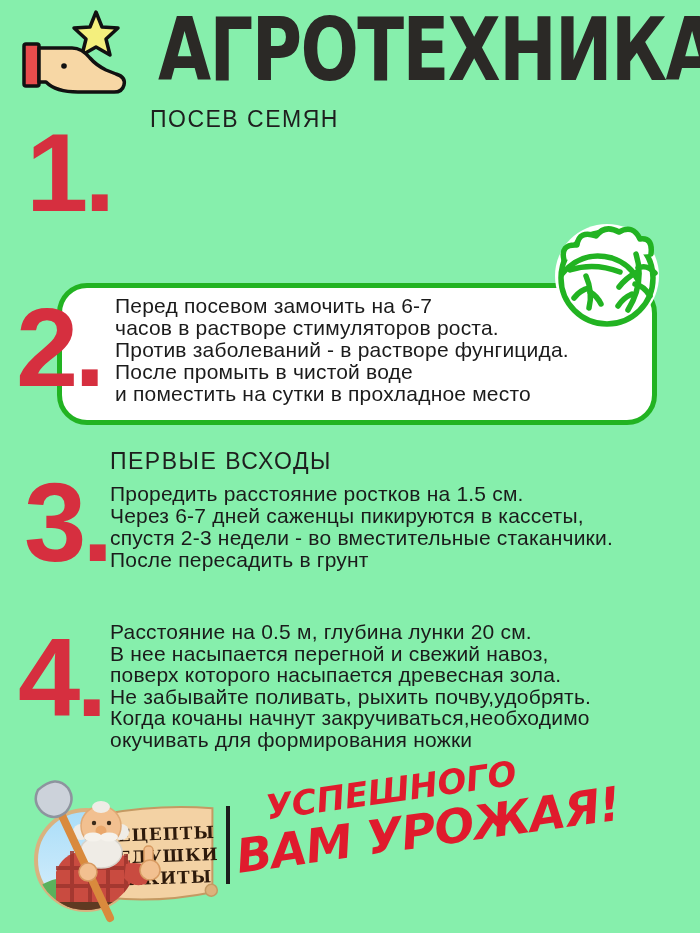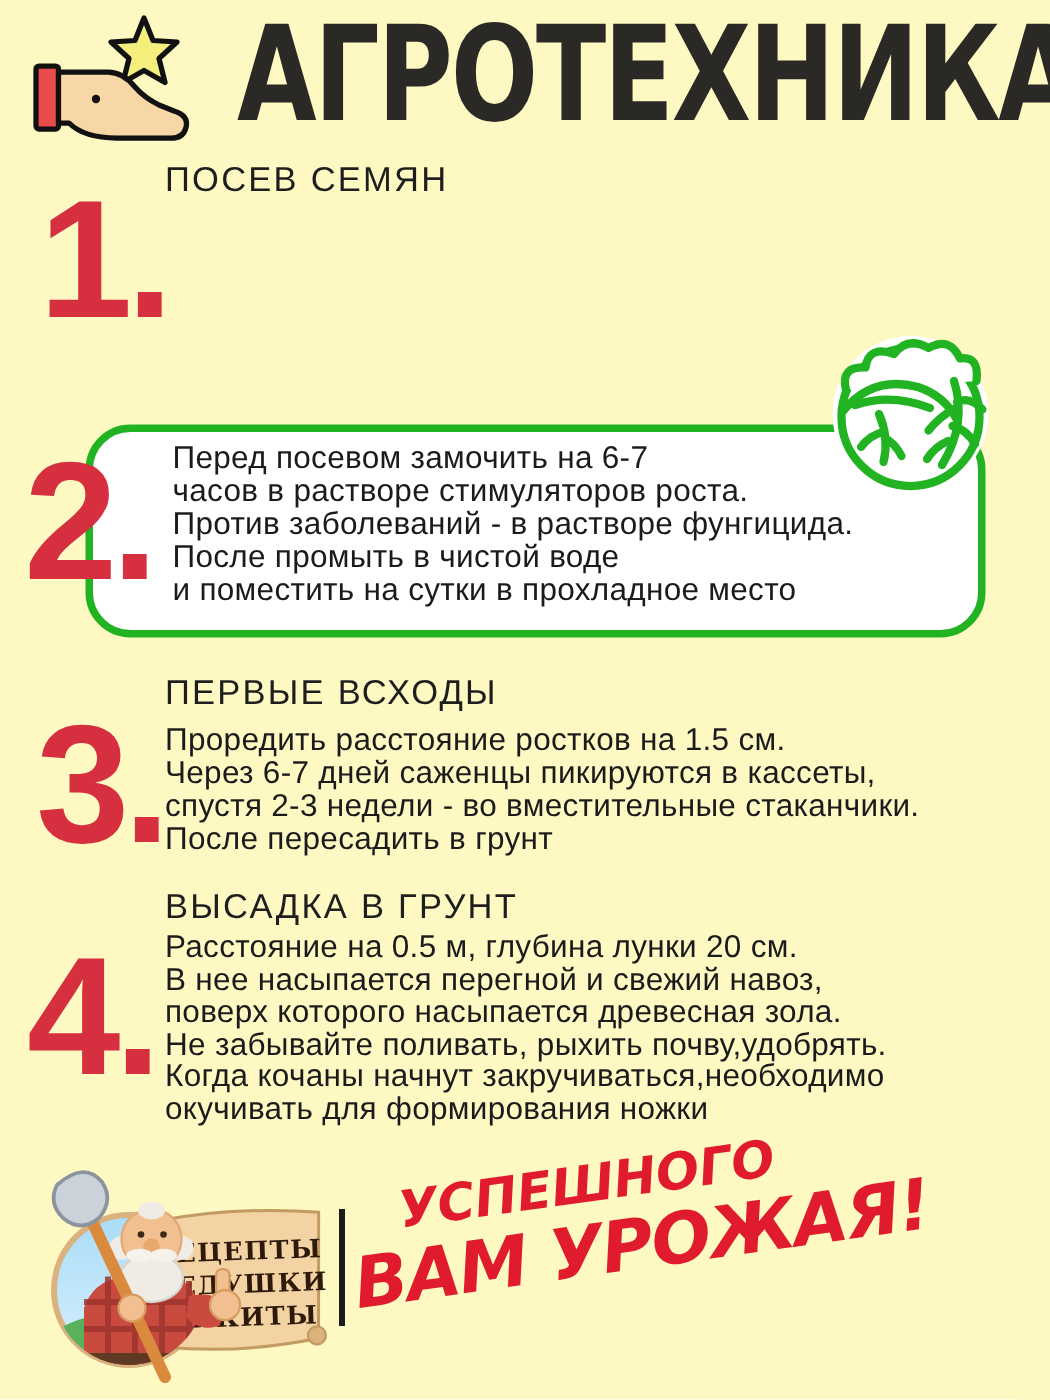--- a/index.html
+++ b/index.html
@@ -1,34 +1,34 @@
 <!DOCTYPE html>
 <html><head>
 <meta charset="utf-8">
 <style>
   html,body{margin:0;padding:0;background:#ffffff;}
-  .page{position:relative;width:700px;height:933px;background:#fef9c3;overflow:hidden;
+  .page{position:relative;width:700px;height:933px;background:#86efac;overflow:hidden;
         font-family:"Liberation Sans",sans-serif;color:#1b1b1b;}
 
   
   .hand-icon{position:absolute;left:16px;top:8px;}
   .title{position:absolute;left:158px;top:6px;font-family:"DejaVu Sans",sans-serif;
          font-weight:bold;font-size:88px;line-height:1;letter-spacing:-2px;color:#2b2926;
          transform:scaleX(0.78);transform-origin:left top;white-space:nowrap;}
 
   
   .step-num{position:absolute;font-family:"Liberation Sans",sans-serif;font-weight:bold;
             font-size:112px;line-height:1;letter-spacing:-4px;color:#d62f3f;z-index:5;}
   .step-head{position:absolute;left:110px;font-size:23px;line-height:23px;letter-spacing:1.5px;
              color:#1e1e1e;white-space:nowrap;}
   .step-text{position:absolute;left:110px;font-size:21px;line-height:22px;letter-spacing:0.2px;
              color:#1b1b1b;white-space:pre-line;z-index:4;}
 
   #num1{left:26px;top:117px;}
-  #head1{top:108px;}
+  #head1{top:108px;margin-left:40px;}
   #body1{top:134px;}
 
   #num2{left:16px;top:292px;}
   #head2{top:245px;}
   .green-box{position:absolute;left:57px;top:283px;width:590px;height:132px;
              border:5px solid #22b322;border-radius:30px;background:#ffffff;z-index:1;}
   #body2{left:115px;top:295px;z-index:2;}
   .cabbage-icon{position:absolute;left:548px;top:220px;z-index:3;}
 
   #num3{left:24px;top:467px;}
@@ -96,21 +96,20 @@
   </span>
 
   <div class="step-num" id="num3">3.</div>
   <div class="step-head" id="head3">ПЕРВЫЕ ВСХОДЫ</div>
   <div class="step-text" id="body3">Проредить расстояние ростков на 1.5 см.
 Через 6-7 дней саженцы пикируются в кассеты,
 спустя 2-3 недели - во вместительные стаканчики.
 После пересадить в грунт</div>
 
   <div class="step-num" id="num4">4.</div>
-  <div class="step-head" id="head4">ВЫСАДКА В ГРУНТ</div>
   <div class="step-text" id="body4">Расстояние на 0.5 м, глубина лунки 20 см.
 В нее насыпается перегной и свежий навоз,
 поверх которого насыпается древесная зола.
 Не забывайте поливать, рыхить почву,удобрять.
 Когда кочаны начнут закручиваться,необходимо
 окучивать для формирования ножки</div>
 
   <span class="mascot">
     <svg width="196" height="154" viewBox="0 0 196 154">
       <defs>

